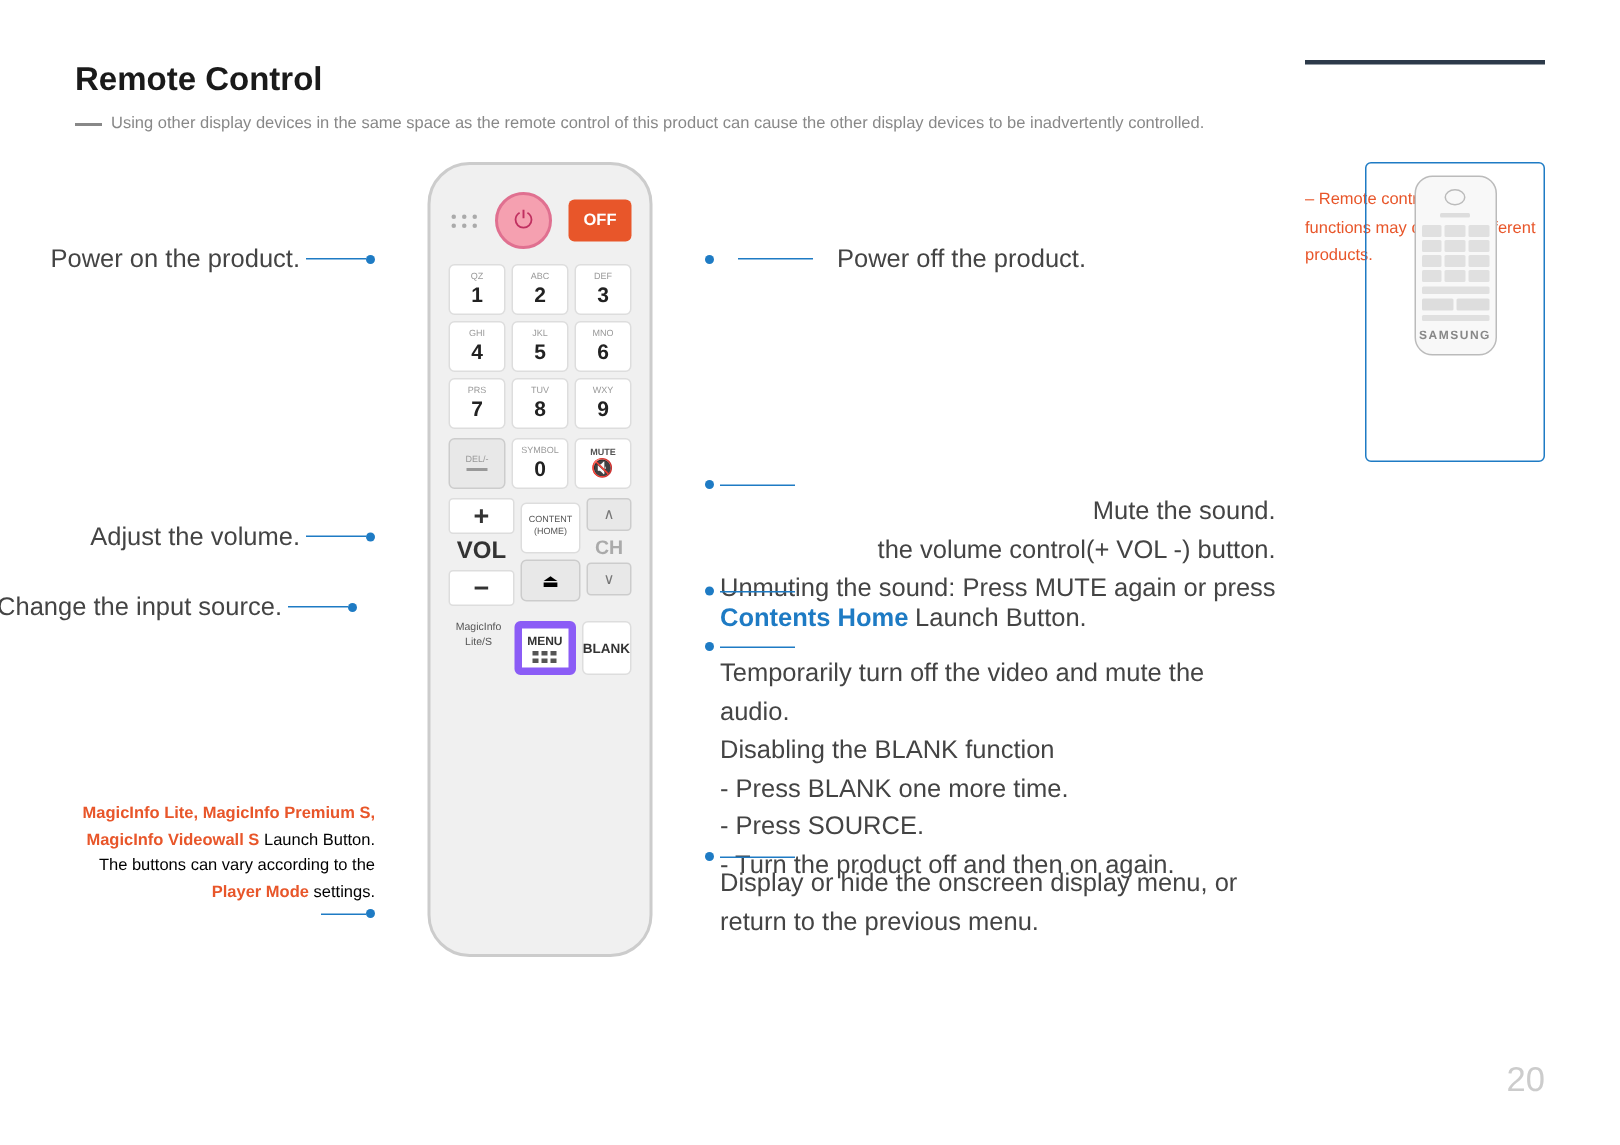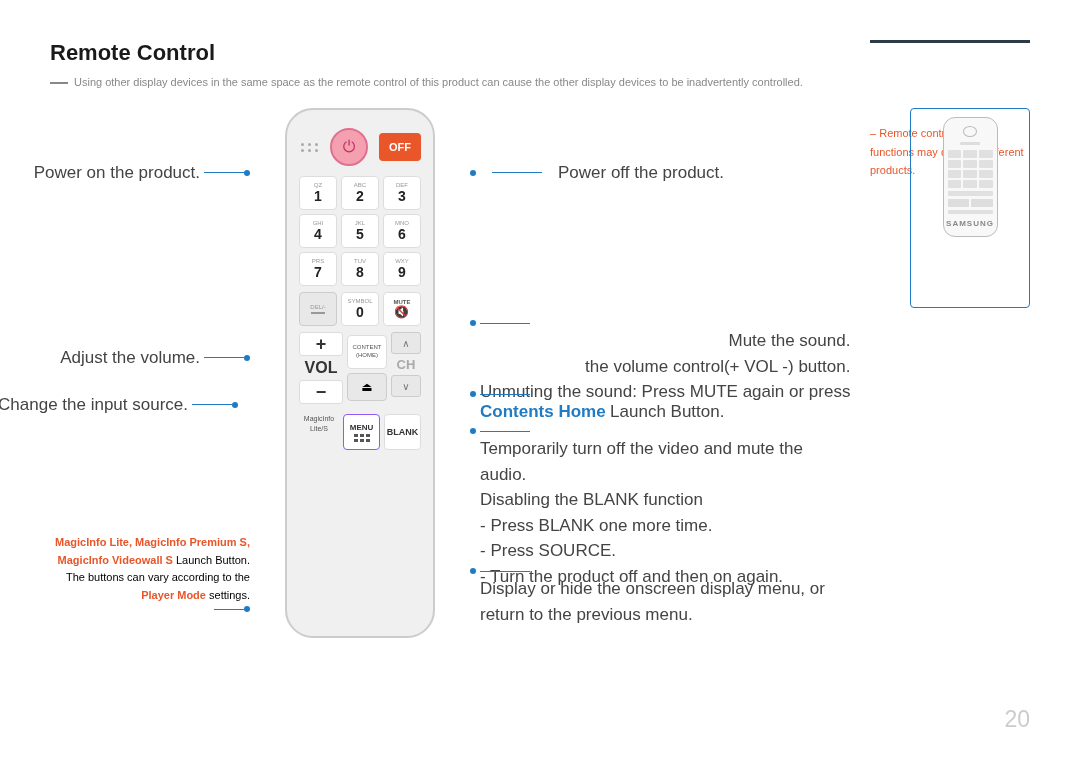--- a/index.html
+++ b/index.html
@@ -315,21 +315,21 @@
     .menu-blank-row {
       display: flex;
       gap: 4px;
       width: 100%;
       margin-top: 4px;
     }
     .menu-btn {
       flex: 1;
       height: 36px;
       background: white;
-      border: 1px solid #8b5cf6;
+      border: 5px solid #8b5cf6;
       border-radius: 4px;
       display: flex;
       flex-direction: column;
       align-items: center;
       justify-content: center;
       cursor: pointer;
       font-size: 7px;
       color: #333;
       font-weight: bold;
       gap: 2px;

